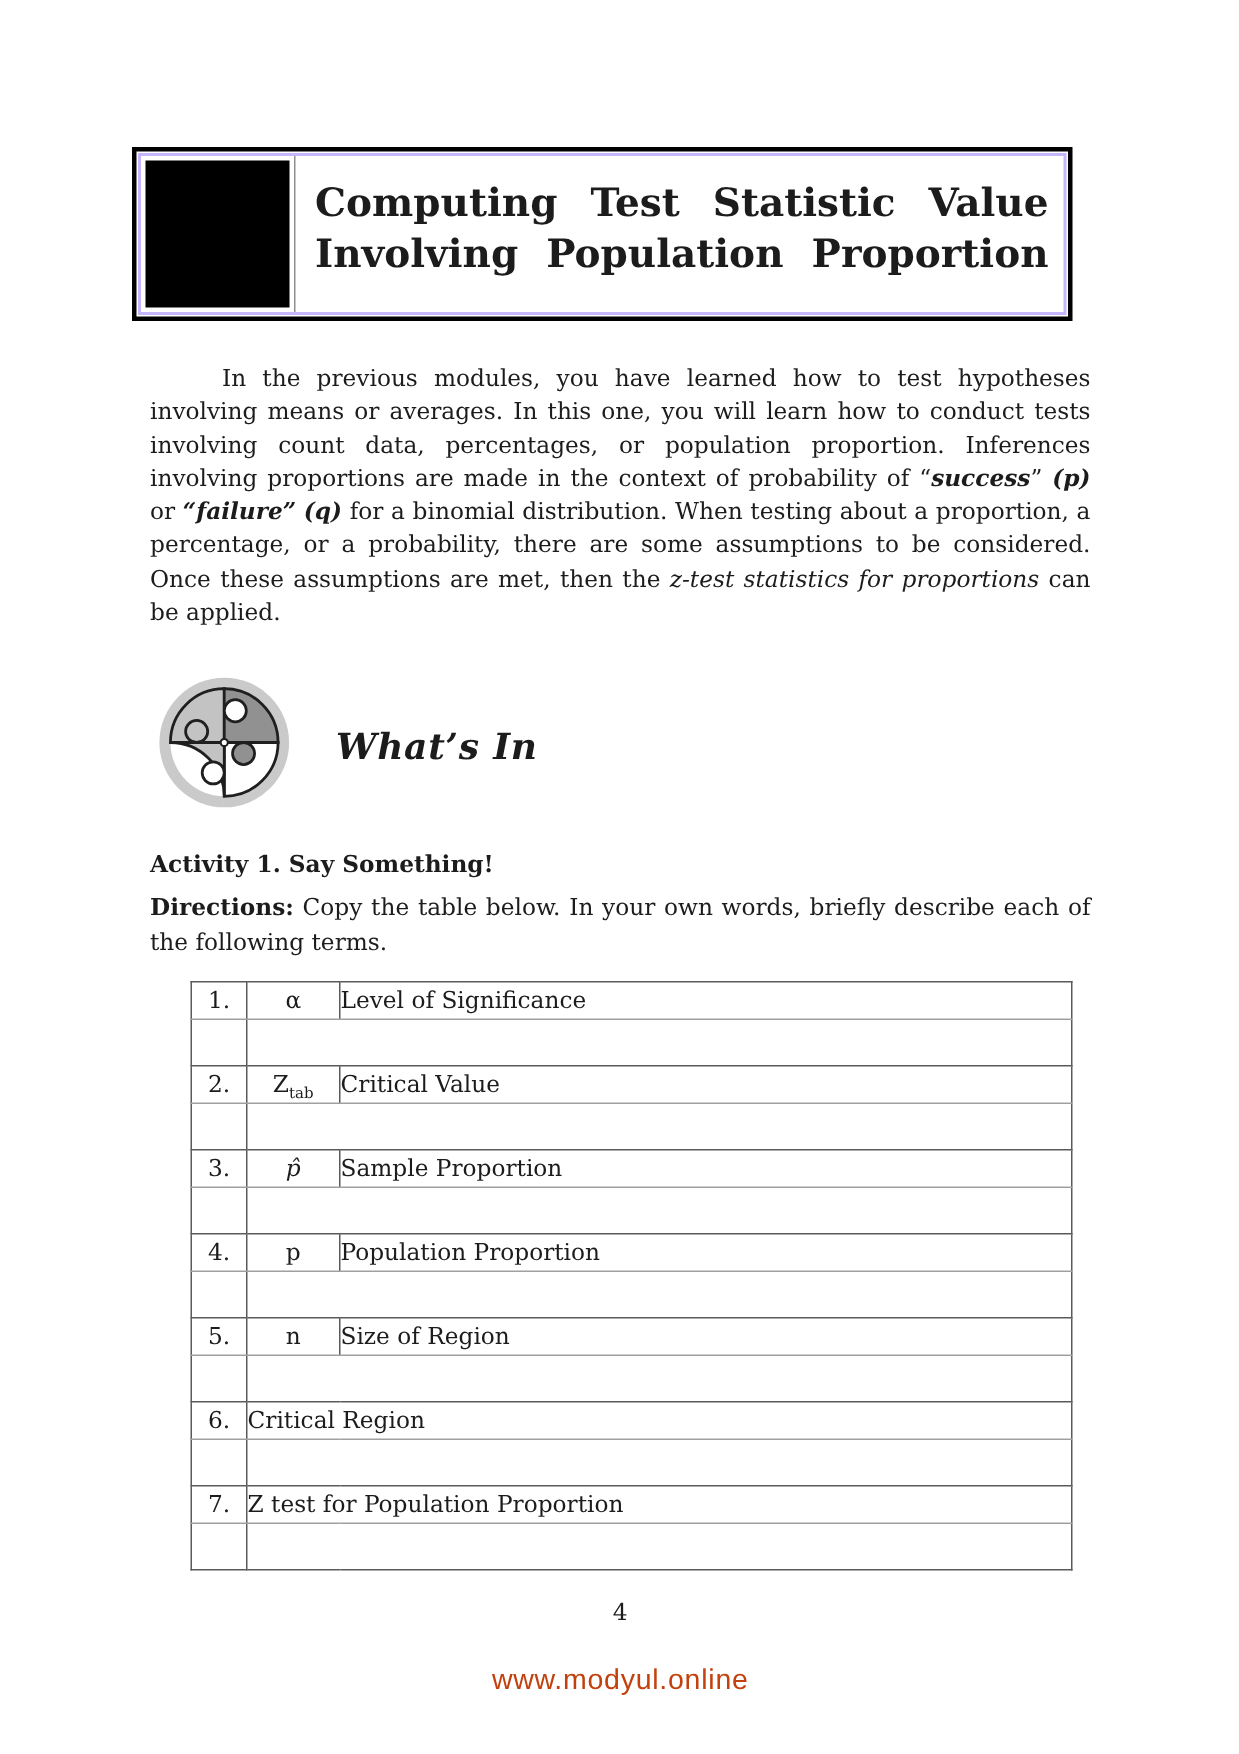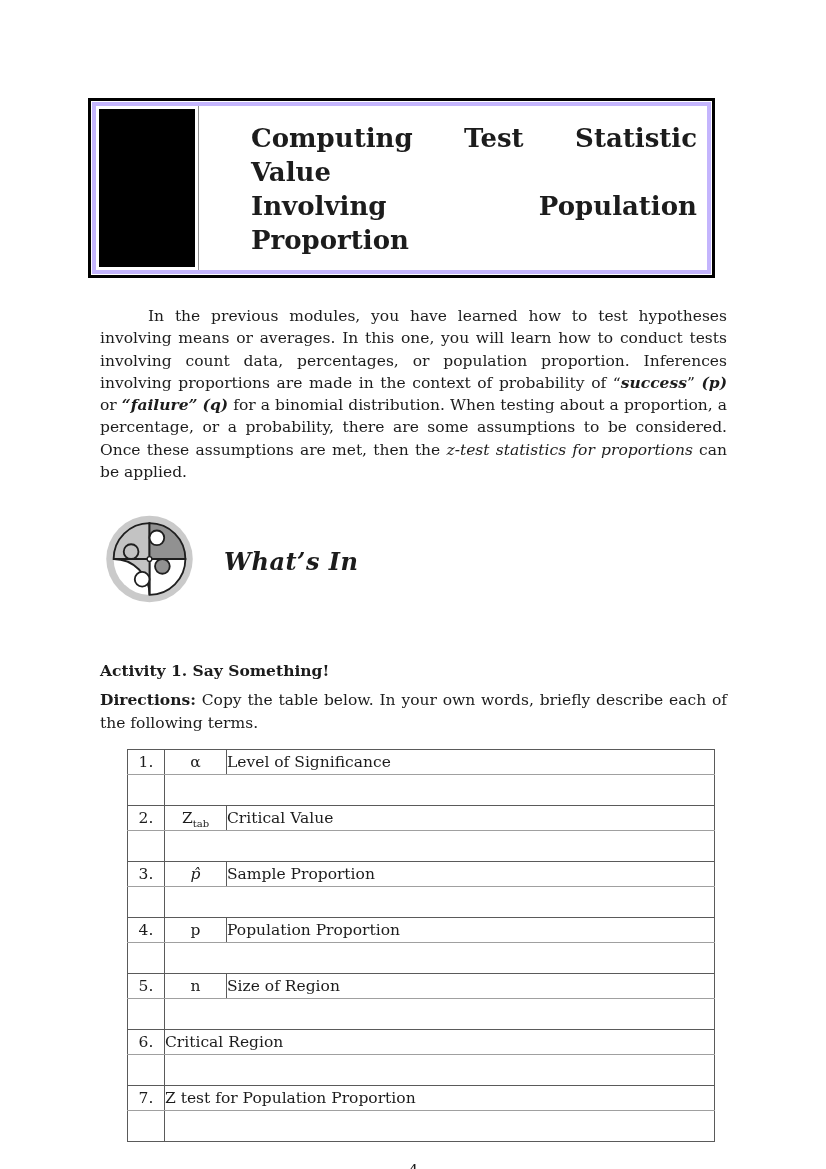--- a/index.html
+++ b/index.html
@@ -13,25 +13,24 @@
   .content { padding-left: 100px; padding-right: 99px; }
 
   
   .header-box {
     margin-top: 98px;
     margin-left: -12px;
     width: 621px;
     border: 3px solid #000;
   }
   .header-inner {
-    border: 4px solid #c4b5fd;
+    border: 2px solid #c4b5fd;
     margin: 1px;
     display: flex;
     align-items: stretch;
-    gap: 39px;
   }
   .header-cell-left {
     flex: 0 0 103px;
     border-right: 1px solid #8f8f8f;
     padding: 3px;
     box-sizing: border-box;
   }
   .black-fill { width: 100%; height: 100%; background: #000; min-height: 98px; }
   .header-title {
     flex: 1;
@@ -67,21 +66,21 @@
   .whats-in-title {
     margin-left: 27px;
     font-size: 24px;
     font-weight: bold;
     font-style: italic;
     letter-spacing: 0.5px;
   }
 
   
   .activity-heading {
-    margin-top: 52px;
+    margin-top: 21px;
     font-weight: bold;
     font-size: 15.5px;
   }
   .directions {
     margin-top: 9px;
     font-size: 15.5px;
     line-height: 22.3px;
     text-align: justify;
   }
   .directions .label { font-weight: bold; }

